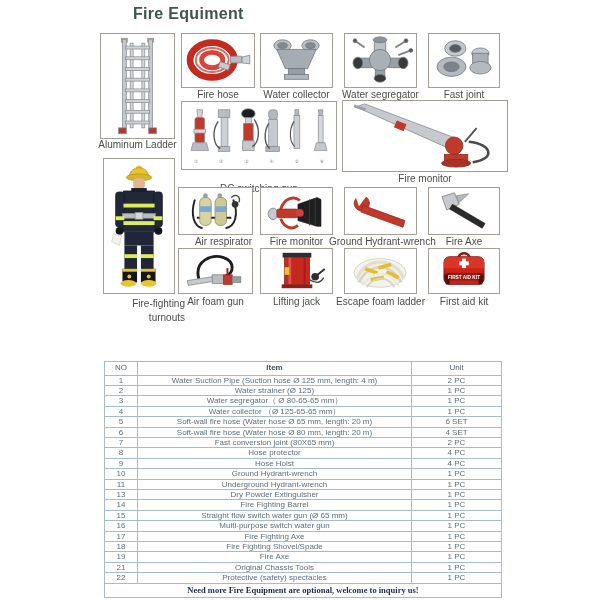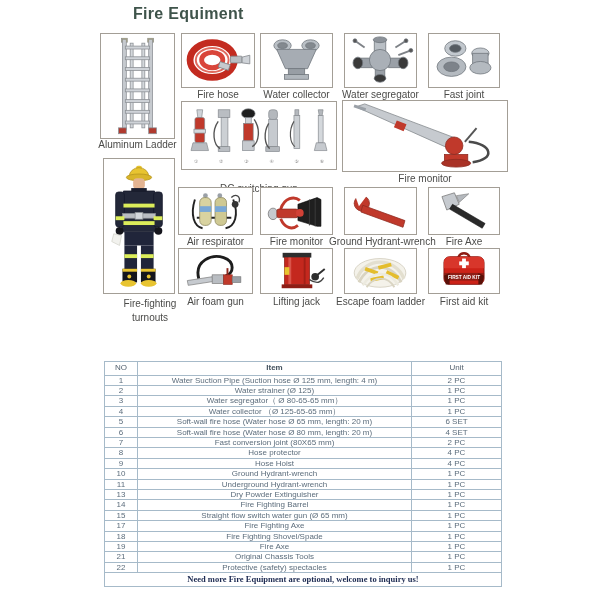--- a/index.html
+++ b/index.html
@@ -4,21 +4,21 @@
 <style>
   html,body { margin:0; padding:0; background:#ffffff; }
   .canvas { position:relative; width:600px; height:600px; background:#fff;
             font-family:"Liberation Sans", sans-serif; overflow:hidden; }
   .page-title { position:absolute; left:95px; top:5px; font-size:16px; font-weight:bold;
                 color:#3f544b; letter-spacing:0.3px;margin-left:38px; }
   .pbox { position:absolute; border:1px solid #a39e96; background:#fff; box-sizing:border-box; }
   .pbox svg { display:block; width:100%; height:100%; }
   .caption { position:absolute; font-size:10px; color:#4b4b49; text-align:center;
              white-space:nowrap; line-height:10px; }
-  .caption.left { text-align:center; white-space:normal; line-height:14px; }
+  .caption.left { text-align:right; white-space:normal; line-height:14px; }
   .table-wrap { position:absolute; left:104px; top:337px;margin-top:24px; }
   table { border-collapse:collapse; width:397px; table-layout:fixed; font-size:8px;
           color:#5c6d7c; }
   th, td { border:1px solid #a6bac9; text-align:center; padding:0; height:9.4px;
            line-height:9.4px; overflow:hidden; white-space:nowrap; font-weight:normal; }
   thead th { height:12.5px; line-height:12.5px; color:#53616e; }
   thead th.item-h { font-weight:bold; color:#44525e; }
   tfoot td { height:13px; line-height:13px; font-family:"Liberation Serif", serif;
              font-weight:bold; color:#1d2b52; font-size:8.5px; }
 </style>
@@ -211,21 +211,21 @@
       <circle cx="27" cy="8" r="2.5" fill="#9aa0a7"></circle>
         <circle cx="42" cy="8" r="2.5" fill="#9aa0a7"></circle>
       <rect x="21" y="10" width="12" height="29" rx="5" fill="#d9d3a0" stroke="#8b8660" stroke-width="0.8"></rect>
       <rect x="37" y="10" width="12" height="29" rx="5" fill="#cfc993" stroke="#8b8660" stroke-width="0.8"></rect>
       <rect x="21" y="19" width="12" height="6" fill="#7aa8d6"></rect>
         <rect x="37" y="19" width="12" height="6" fill="#7aa8d6"></rect>
       <path d="M54,10 C59,5 64,9 62,15" fill="none" stroke="#444" stroke-width="1.4"></path>
       <circle cx="58" cy="17" r="3.5" fill="#333"></circle>
     </svg>
   </div>
-  <div class="caption" style="left:163px;top:237px;width:105px;">Air respirator</div>
+  <div class="caption" style="left:171px;top:237px;width:105px;">Air respirator</div>
 
   <div class="pbox" style="left:260px;top:187px;width:73px;height:48px;">
     <svg viewBox="0 0 73 48">
       <ellipse cx="12" cy="27" rx="5" ry="6" fill="#c6cacf" stroke="#777" stroke-width="0.8"></ellipse>
       <path d="M20,22 C24,10 34,8 40,13" fill="none" stroke="#c0392b" stroke-width="3"></path>
       <path d="M20,32 C24,42 32,44 38,39" fill="none" stroke="#c0392b" stroke-width="3"></path>
       <rect x="16" y="22" width="22" height="9" rx="2" fill="#c0392b" stroke="#8e2a20" stroke-width="0.8"></rect>
       <polygon points="38,17 58,10 62,12 62,40 58,40 38,34" fill="#1f1f1f" stroke="#000" stroke-width="0.6"></polygon>
       <line x1="50" y1="12" x2="50" y2="39" stroke="#3c3c3c" stroke-width="1"></line>
       <line x1="56" y1="11" x2="56" y2="40" stroke="#3c3c3c" stroke-width="1"></line>
@@ -390,20 +390,25 @@
             <td>14</td>
             <td>Fire Fighting Barrel</td>
             <td>1 PC</td>
           </tr>
           <tr>
             <td>15</td>
             <td>Straight flow switch water gun (Ø 65 mm)</td>
             <td>1 PC</td>
           </tr>
           <tr>
+            <td>16</td>
+            <td>Multi-purpose switch water gun</td>
+            <td>1 PC</td>
+          </tr>
+          <tr>
             <td>17</td>
             <td>Fire Fighting Axe</td>
             <td>1 PC</td>
           </tr>
           <tr>
             <td>18</td>
             <td>Fire Fighting Shovel/Spade</td>
             <td>1 PC</td>
           </tr>
           <tr>

